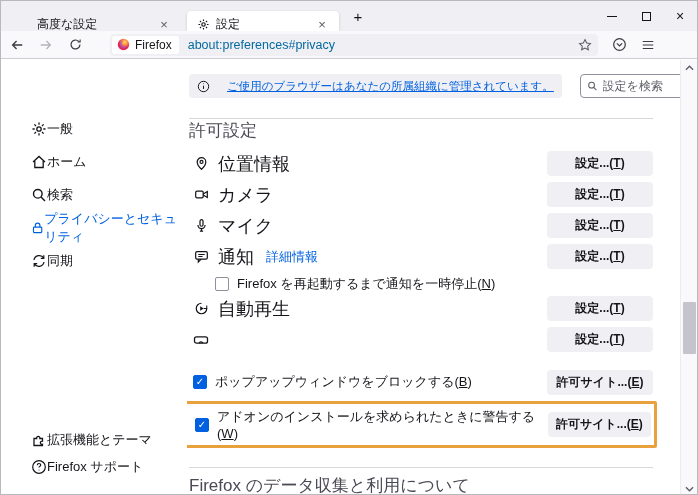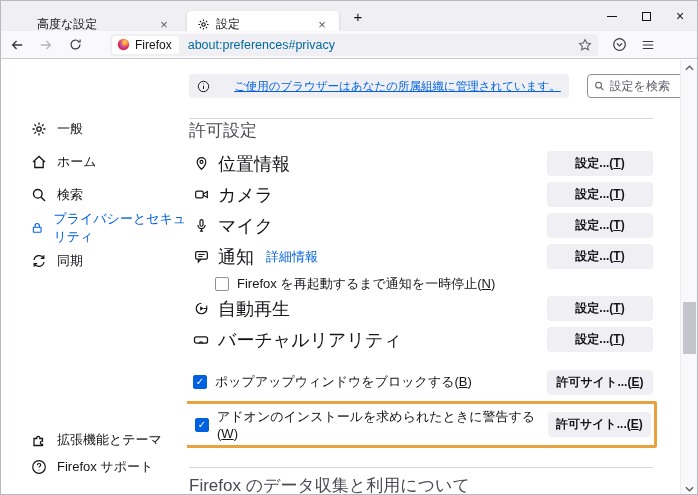--- a/index.html
+++ b/index.html
@@ -42,33 +42,33 @@
   .identity-chip { height:18px; background:#fff; border-radius:3px; display:flex;
     align-items:center; padding:0 7px 0 5px; gap:5px; font-size:12px; color:#15141a; }
   .url-text { margin-left:9px; flex:1; font-size:12.5px; color:#0369a1; white-space:nowrap; }
   .star-btn { color:#5b5b66; }
   .nav-right { display:flex; align-items:center; margin-left:14px; gap:14px; color:#3a3a42; }
 
   
   .content { position:absolute; left:0; top:59px; width:681px; height:436px; background:#fff; overflow:hidden; }
   .sidebar { position:absolute; left:0; top:0; width:186px; height:100%;
     display:flex; flex-direction:column; padding-top:52px; }
-  .side-item { height:33px; display:flex; align-items:center; padding-left:30px; gap:10px; cursor:default; }
+  .side-item { height:33px; display:flex; align-items:center; padding-left:30px; cursor:default; }
   .side-item .lbl { font-size:13px; }
   .side-item.active { color:#0061e0; }
   .side-footer { margin-top:auto; margin-bottom:16px; }
   .side-footer .side-item { height:27px; }
 
   .main { position:absolute; left:186px; top:0; width:495px; height:100%;
     padding:14px 29px 0 2px; overflow:hidden; }
 
   
   .info-row { display:flex; align-items:center; gap:18px; }
   .infobar { flex:0 0 287px; height:24px; background:#f0f0f4; border-radius:4px;
-    display:flex; align-items:center; gap:24px; padding:0 8px; }
+    display:flex; align-items:center; gap:17px; padding:0 8px; }
   .infobar .txt { color:#0061e0; font-size:11.5px; white-space:nowrap; }
   .searchbox { flex:0 0 163px; height:24px; background:#fff; border:1px solid #8f8f9d;
     border-radius:4px; display:flex; align-items:center; padding:0 6px; gap:5px; }
   .searchbox input { border:none; outline:none; width:100%; font-size:12px;
     font-family:inherit; color:#15141a; background:transparent; }
   .searchbox input::placeholder { color:#5b5b66; opacity:1; }
 
   .divider { height:1px; background:#d7d7db; margin-top:20px; }
   .section-title { font-size:17px; color:#4a4a55; font-weight:400; }
   .section-title.partial { margin-top:6px; }
@@ -342,21 +342,20 @@
         <button class="btn">設定...(<u>T</u>)</button>
       </div>
 
       <div class="perm-row">
         <span class="picon">
           <svg width="16" height="16" viewBox="0 0 16 16" fill="none" stroke="currentColor" stroke-width="1.3">
             <rect x="1.5" y="4.8" width="13" height="6.4" rx="2"></rect>
               <path d="M6.2 11.2a1.9 1.9 0 0 1 3.6 0"></path>
           </svg>
         </span>
-        <span class="plabel">バーチャルリアリティ</span>
         <span class="spacer"></span>
         <button class="btn">設定...(<u>T</u>)</button>
       </div>
     </div>
 
     <div class="cbrow popup">
       <span class="cb checked">✓</span>
       <span class="cblabel">ポップアップウィンドウをブロックする(<u>B</u>)</span>
       <span class="spacer"></span>
       <button class="btn">許可サイト...(<u>E</u>)</button>

